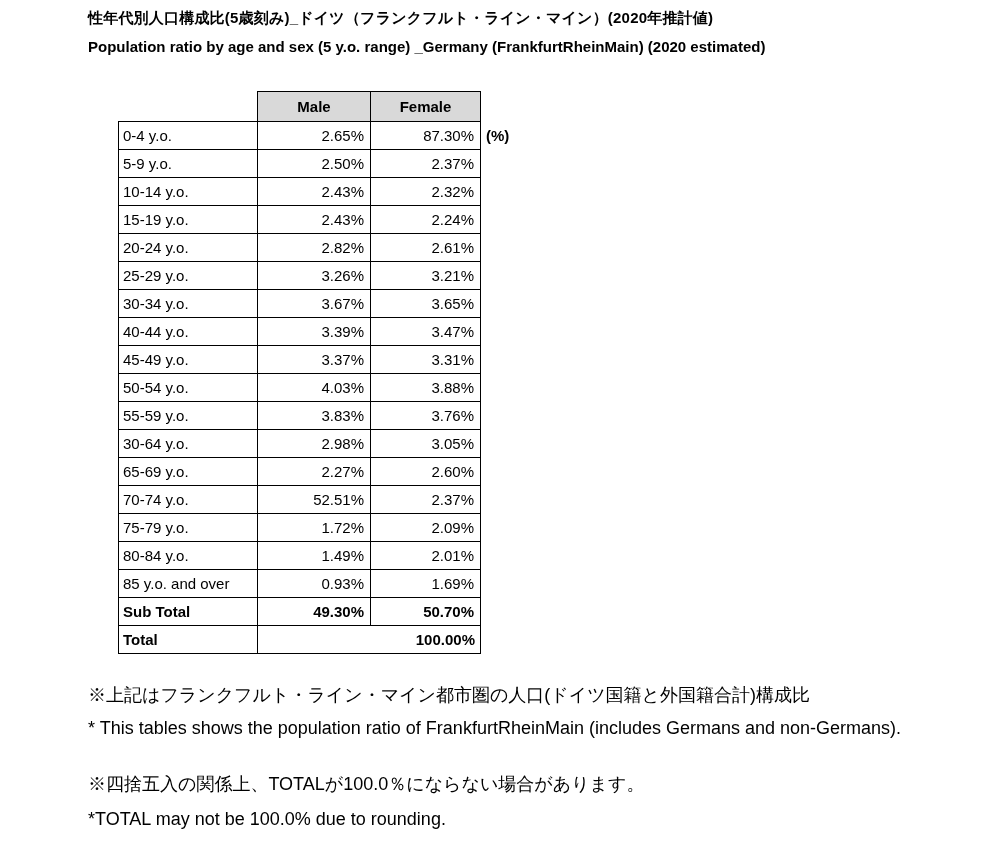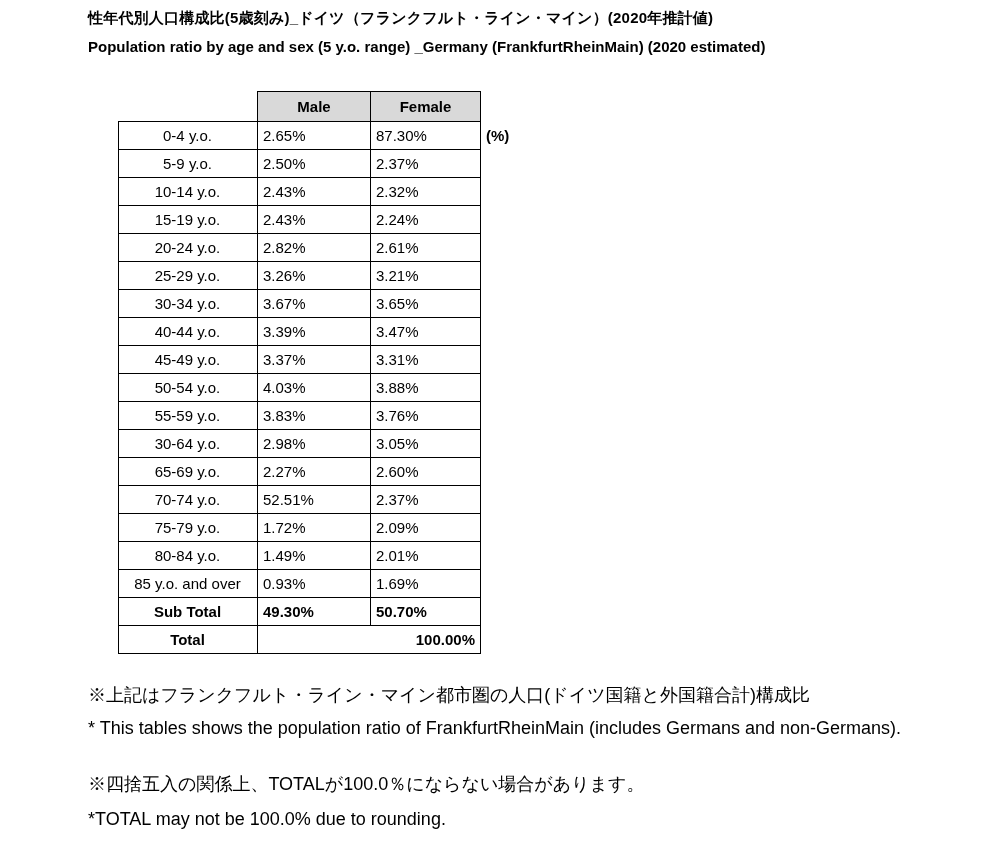--- a/index.html
+++ b/index.html
@@ -54,22 +54,22 @@
   table.pop th.corner {
     border: none;
     background: transparent;
   }
   table.pop th.colhead {
     background: #d9d9d9;
     font-weight: 700;
     text-align: center;
     height: 30px;
   }
-  table.pop td.lbl { text-align: center;  padding-left: 4px; }
-  table.pop td.val { text-align: left; padding-right: 6px; }
+  table.pop td.lbl { text-align: left;  padding-left: 4px; }
+  table.pop td.val { text-align: right; padding-right: 6px; }
   table.pop tr.bold-row td { font-weight: 700; }
   table.pop td.total-merged {
     text-align: right;
     font-weight: 700;
   }
   .unit-label {
     position: absolute;
     left: 368px;
     top: 36px;
     font-size: 15px;

